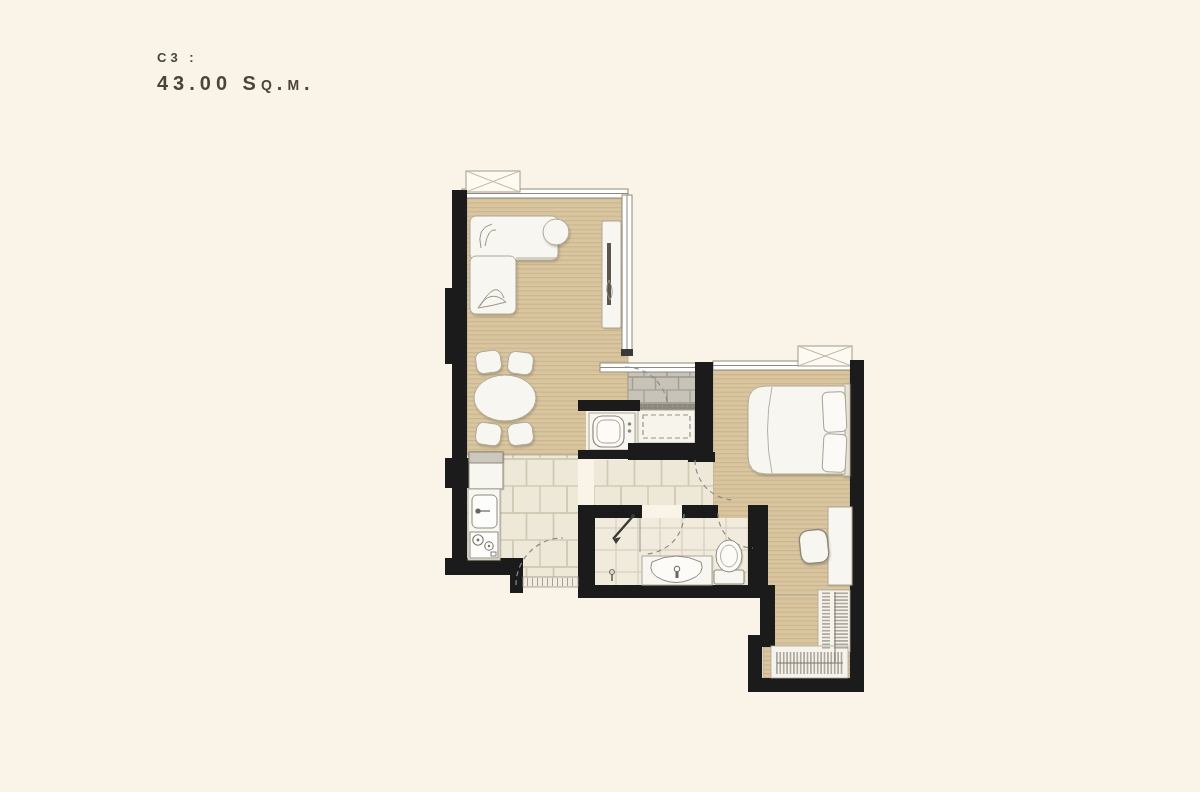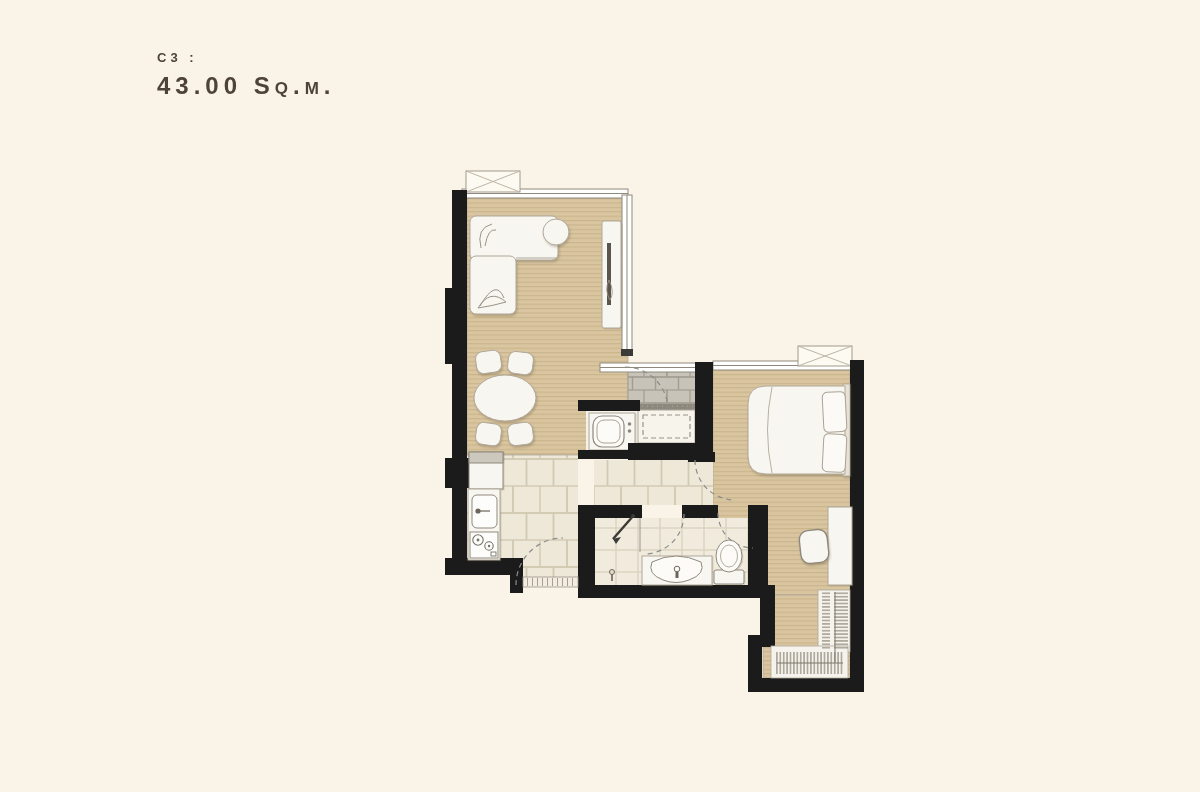--- a/index.html
+++ b/index.html
@@ -9,21 +9,21 @@
     --furniture-fill:#f8f6f0; --furniture-stroke:#b0a89a;
     --text-color:#4e4339; --background-color:#faf3e7;
   }
   html,body{margin:0;padding:0;}
   body{width:1200px;height:792px;overflow:hidden;
        font-family:"Liberation Sans", sans-serif;
        background:var(--background-color);}
   .canvas{position:relative;width:1200px;height:792px;background:var(--background-color);}
   .title{position:absolute;left:157px;top:50px;color:var(--text-color);}
   .title .code{font-size:13px;font-weight:700;letter-spacing:4px;font-variant:small-caps;}
-  .title .area{font-size:24px;font-weight:700;letter-spacing:5px;margin-top:7px;font-variant:small-caps;}
+  .title .area{font-size:20px;font-weight:700;letter-spacing:5px;margin-top:7px;font-variant:small-caps;}
   .furn{filter:drop-shadow(1.5px 2px 1px rgba(90,75,50,0.28));}
   .lite{filter:drop-shadow(1px 1px 0.5px rgba(90,75,50,0.18));}
 </style>
 </head>
 <body>
 
 <div class="canvas">
 
   <div class="title">
     <div class="code">C3 :</div>

